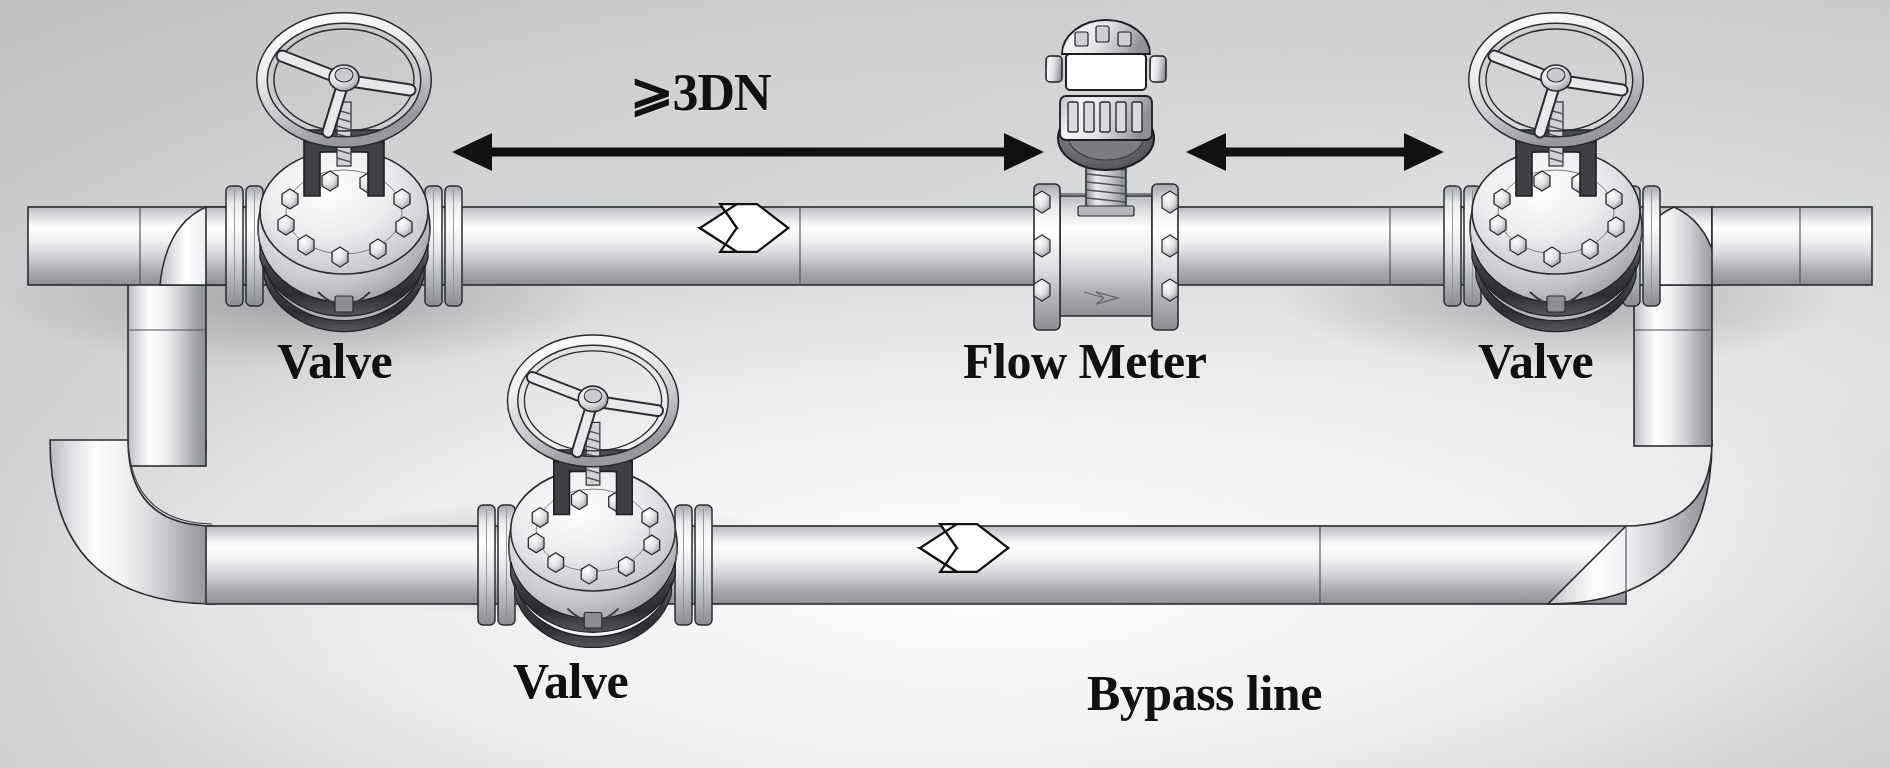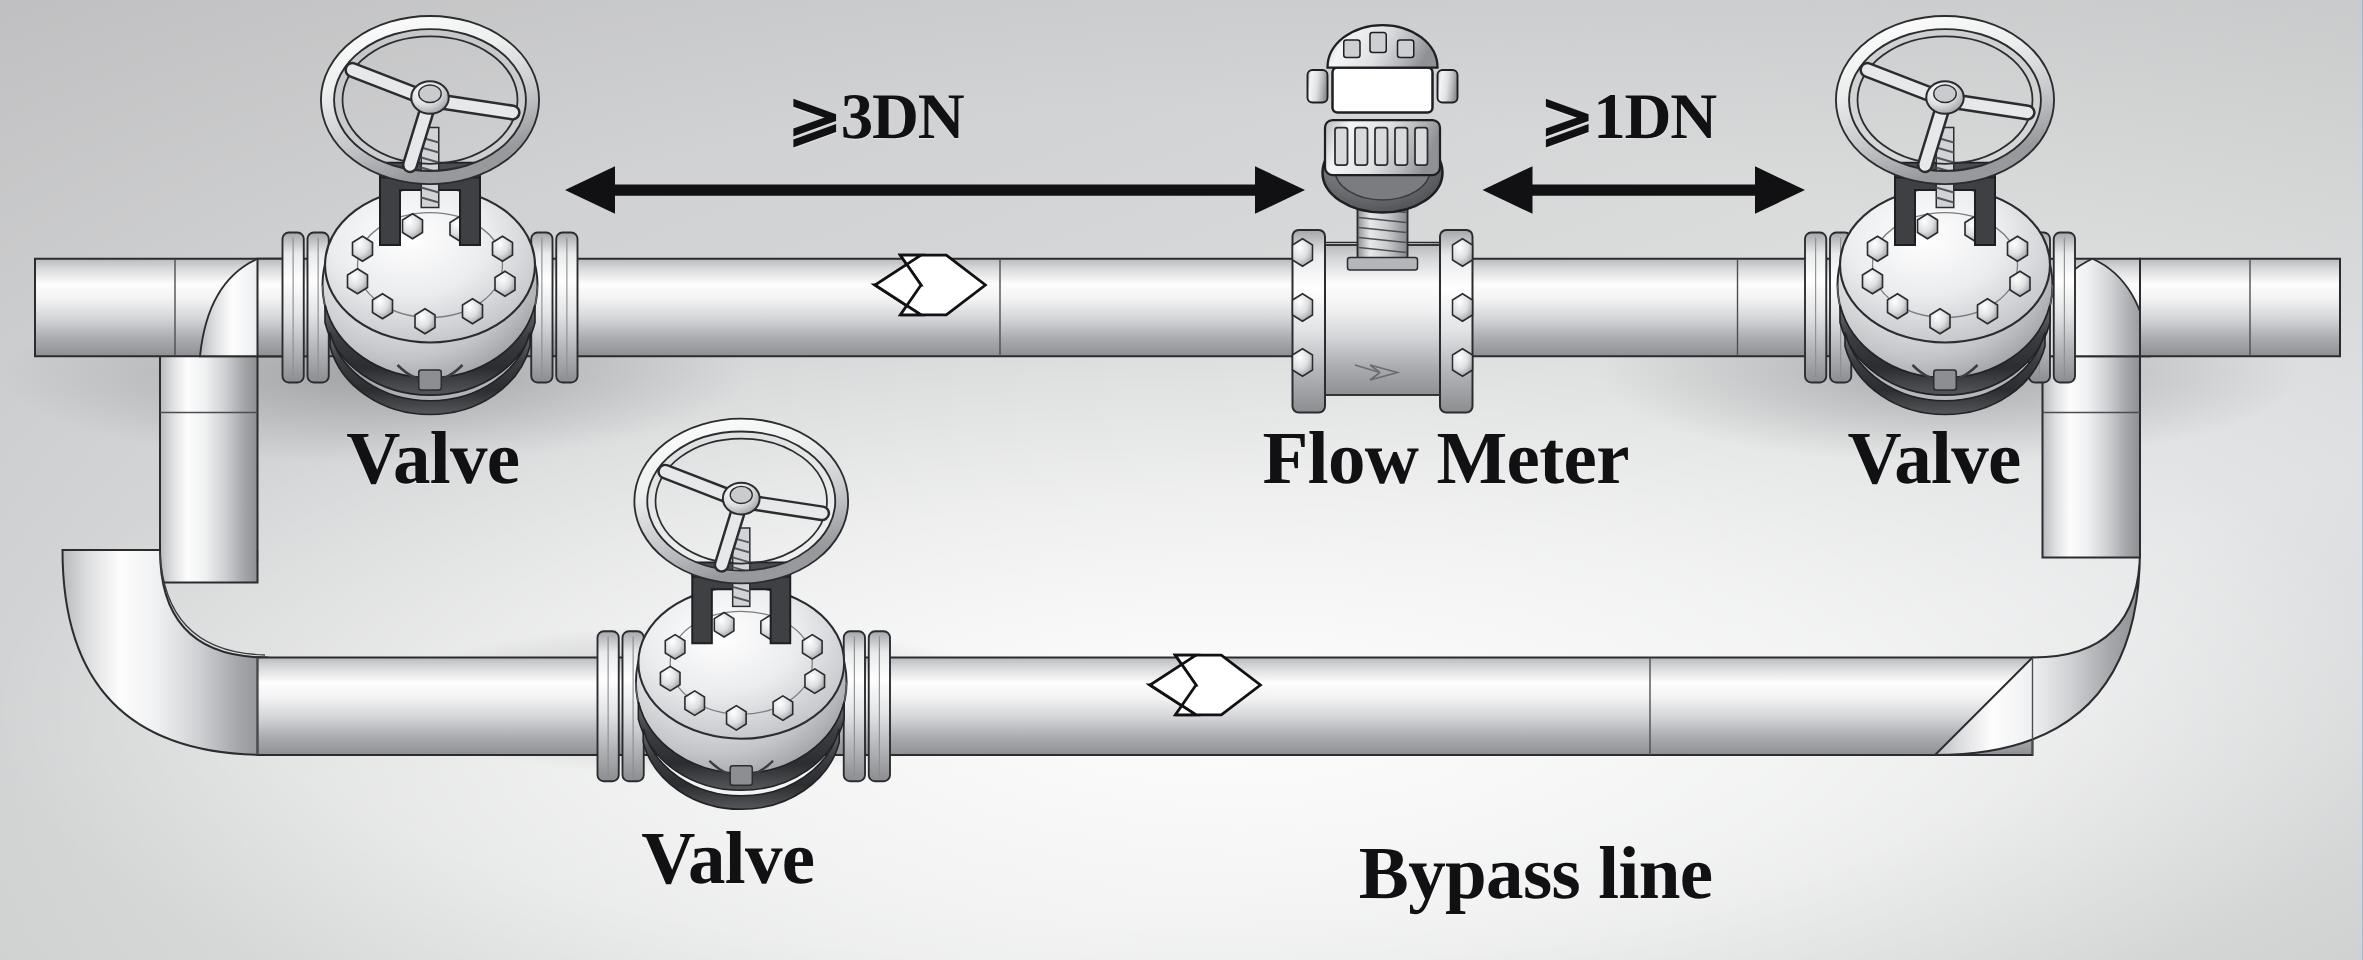--- a/index.html
+++ b/index.html
@@ -35,21 +35,21 @@
     top: 0;
   }
   .lbl {
     position: absolute;
     color: #111114;
     font-weight: 600;
     letter-spacing: -0.5px;
     white-space: nowrap;
     text-shadow: 0 1px 1px rgba(255,255,255,0.45);
   }
-  .lbl-part { font-size: 60px; }
+  .lbl-part { font-size: 50px; }
   .lbl-dim  { font-size: 52px; font-weight: 700; letter-spacing: -1px; }
 </style>
 </head>
 <body>
 
 <div id="stage">
 
   <div id="bg"></div>
   <div id="bgv"></div>
 
@@ -364,25 +364,24 @@
     </g>
     <g>
       <line x1="1206" y1="152" x2="1424" y2="152" stroke="#111114" stroke-width="9"></line>
       <polygon points="1186,152 1226,133 1226,171" fill="#111114"></polygon>
       <polygon points="1444,152 1404,133 1404,171" fill="#111114"></polygon>
     </g>
   </svg>
 
   <div class="lbl lbl-dim" style="left:630px; top:62px;">⩾3DN</div>
 
-  <div class="lbl lbl-dim" style="left:1232px; top:62px;">⩾1DN</div>
 
   <div class="lbl lbl-part" style="left:277px; top:332px;">Valve</div>
 
-  <div class="lbl lbl-part" style="left:963px; top:332px;margin-left:47px;">Flow Meter</div>
+  <div class="lbl lbl-part" style="left:963px; top:332px;">Flow Meter</div>
 
   <div class="lbl lbl-part" style="left:1478px; top:332px;">Valve</div>
 
   <div class="lbl lbl-part" style="left:513px; top:652px;">Valve</div>
 
   <div class="lbl lbl-part" style="left:1087px; top:664px;">Bypass line</div>
 
 </div>
 
 </body></html>

